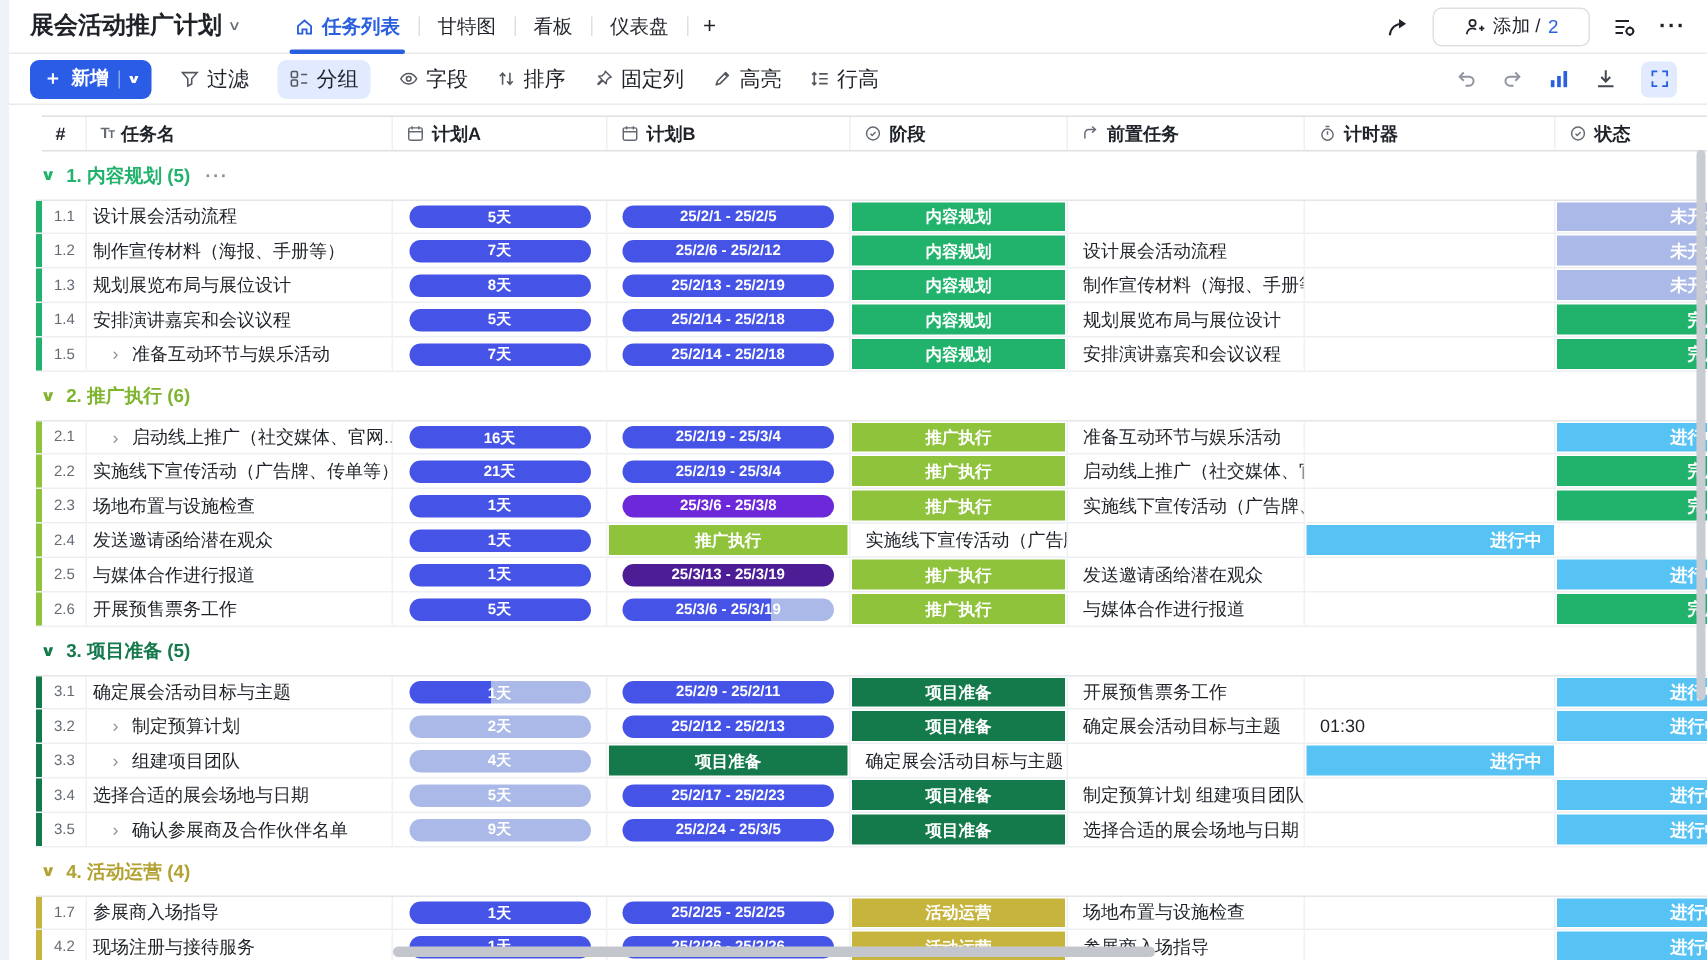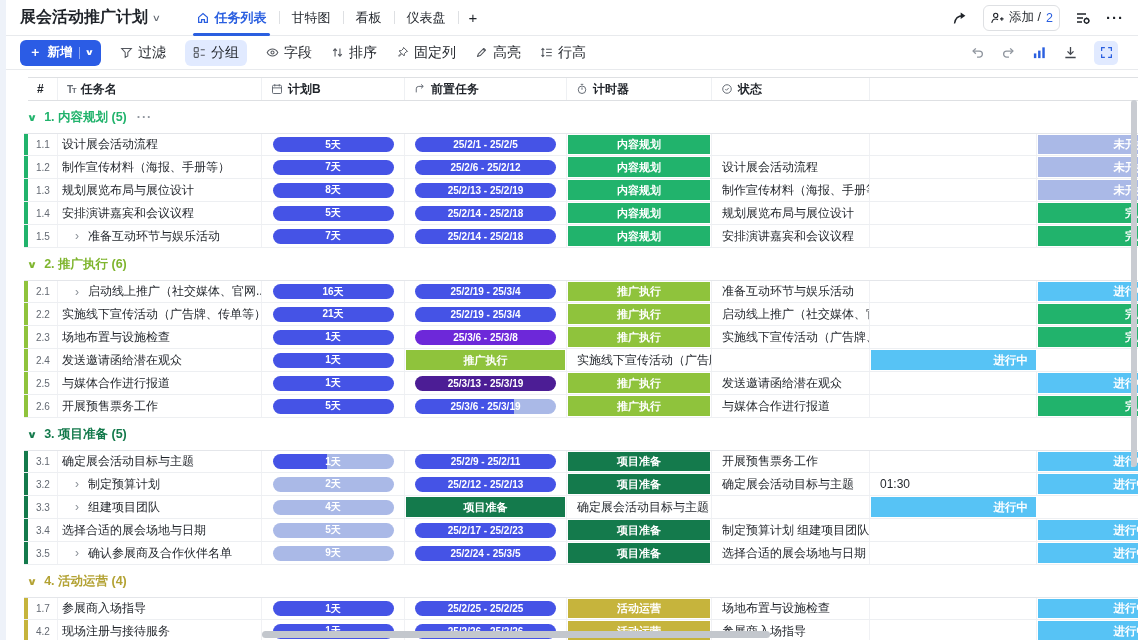--- a/index.html
+++ b/index.html
@@ -14,21 +14,21 @@
   .doc-title .t { font-size:16px; font-weight:bold; color:#1f2329; }
   .doc-title .caret { color:#646a73; font-size:9px; margin-left:5px; transform:scaleX(1.4); }
   .tabs { display:flex; align-items:center; margin-left:24px; height:36px; }
   .tab { position:relative; height:36px; display:flex; align-items:center; gap:5px; padding:0 12px; font-size:13px; color:#1f2329; cursor:pointer; white-space:nowrap; }
   .tab.active { color:#2a5fe0; font-weight:bold; }
   .tab.active::after { content:""; position:absolute; left:9px; right:9px; bottom:0; height:3px; border-radius:2px; background:#2a5fe0; }
   .tabsep { width:1px; height:13px; background:#dee0e3; }
   .tab-add { padding:0 10px; font-size:15px; color:#1f2329; cursor:pointer; }
   .topbar-right { margin-left:auto; display:flex; align-items:center; gap:15px; }
   .ibtn { display:flex; align-items:center; justify-content:center; color:#1f2329; cursor:pointer; }
-  .add-collab { display:flex; align-items:center; gap:5px; border:1px solid #dee0e3; border-radius:6px; height:26px; padding:0 6px; font-size:12.5px; color:#1f2329; cursor:pointer; }
+  .add-collab { display:flex; align-items:center; gap:5px; border:1px solid #dee0e3; border-radius:6px; height:26px; padding:0 20px; font-size:12.5px; color:#1f2329; cursor:pointer; }
   .add-collab .cnt { color:#2a5fe0; }
   .more-dots { font-size:15px; font-weight:bold; color:#1f2329; letter-spacing:1px; }
 
   
   .toolbar { height:34px; display:flex; align-items:center; padding:0 14px 0 20px; border-bottom:1px solid #e8eaed; gap:19px; }
   .new-btn { background:#2b5ce5; color:#fff; height:26px; border-radius:6px; display:flex; align-items:center; padding:0 9px; gap:6px; font-size:12.5px; font-weight:bold; cursor:pointer; }
   .new-btn .vline { width:1px; height:12px; background:rgba(255,255,255,.45); }
   .new-btn .caret { font-size:8px; transform:scaleX(1.5); }
   .titem { display:flex; align-items:center; gap:5px; font-size:14px; color:#1f2329; cursor:pointer; height:26px; white-space:nowrap; }
   .titem .tico { color:#54585f; }
@@ -244,21 +244,39 @@
         <span class="tticon">T<small>T</small></span>
         <span>任务名</span>
       </div>
       <div class="hcell">
         <span class="hico">
           <svg class="ic" width="12" height="12" viewBox="0 0 16 16">
               <rect x="2" y="3" width="12" height="11" rx="1.5" fill="none" stroke="currentColor" stroke-width="1.3"></rect>
               <path d="M5 1.5v3M11 1.5v3M2 6.5h12" stroke="currentColor" stroke-width="1.3"></path>
             </svg>
         </span>
+        <span>计划A</span>
+      </div>
+      <div class="hcell">
+        <span class="hico">
+          <svg class="ic" width="12" height="12" viewBox="0 0 16 16">
+              <rect x="2" y="3" width="12" height="11" rx="1.5" fill="none" stroke="currentColor" stroke-width="1.3"></rect>
+              <path d="M5 1.5v3M11 1.5v3M2 6.5h12" stroke="currentColor" stroke-width="1.3"></path>
+            </svg>
+        </span>
         <span>计划B</span>
+      </div>
+      <div class="hcell">
+        <span class="hico">
+          <svg class="ic" width="12" height="12" viewBox="0 0 16 16">
+              <circle cx="8" cy="8" r="5.7" fill="none" stroke="currentColor" stroke-width="1.3"></circle>
+              <path d="M5.8 8.2 7.3 9.7 10.3 6.6" fill="none" stroke="currentColor" stroke-width="1.3"></path>
+            </svg>
+        </span>
+        <span>阶段</span>
       </div>
       <div class="hcell">
         <span class="hico">
           <svg class="ic" width="12" height="12" viewBox="0 0 16 16">
               <path d="M3 12.5V7.8A3.3 3.3 0 0 1 6.3 4.5H12" fill="none" stroke="currentColor" stroke-width="1.3"></path>
               <path d="M9.4 1.8 12.4 4.5 9.4 7.2" fill="none" stroke="currentColor" stroke-width="1.3"></path>
             </svg>
         </span>
         <span>前置任务</span>
       </div>

